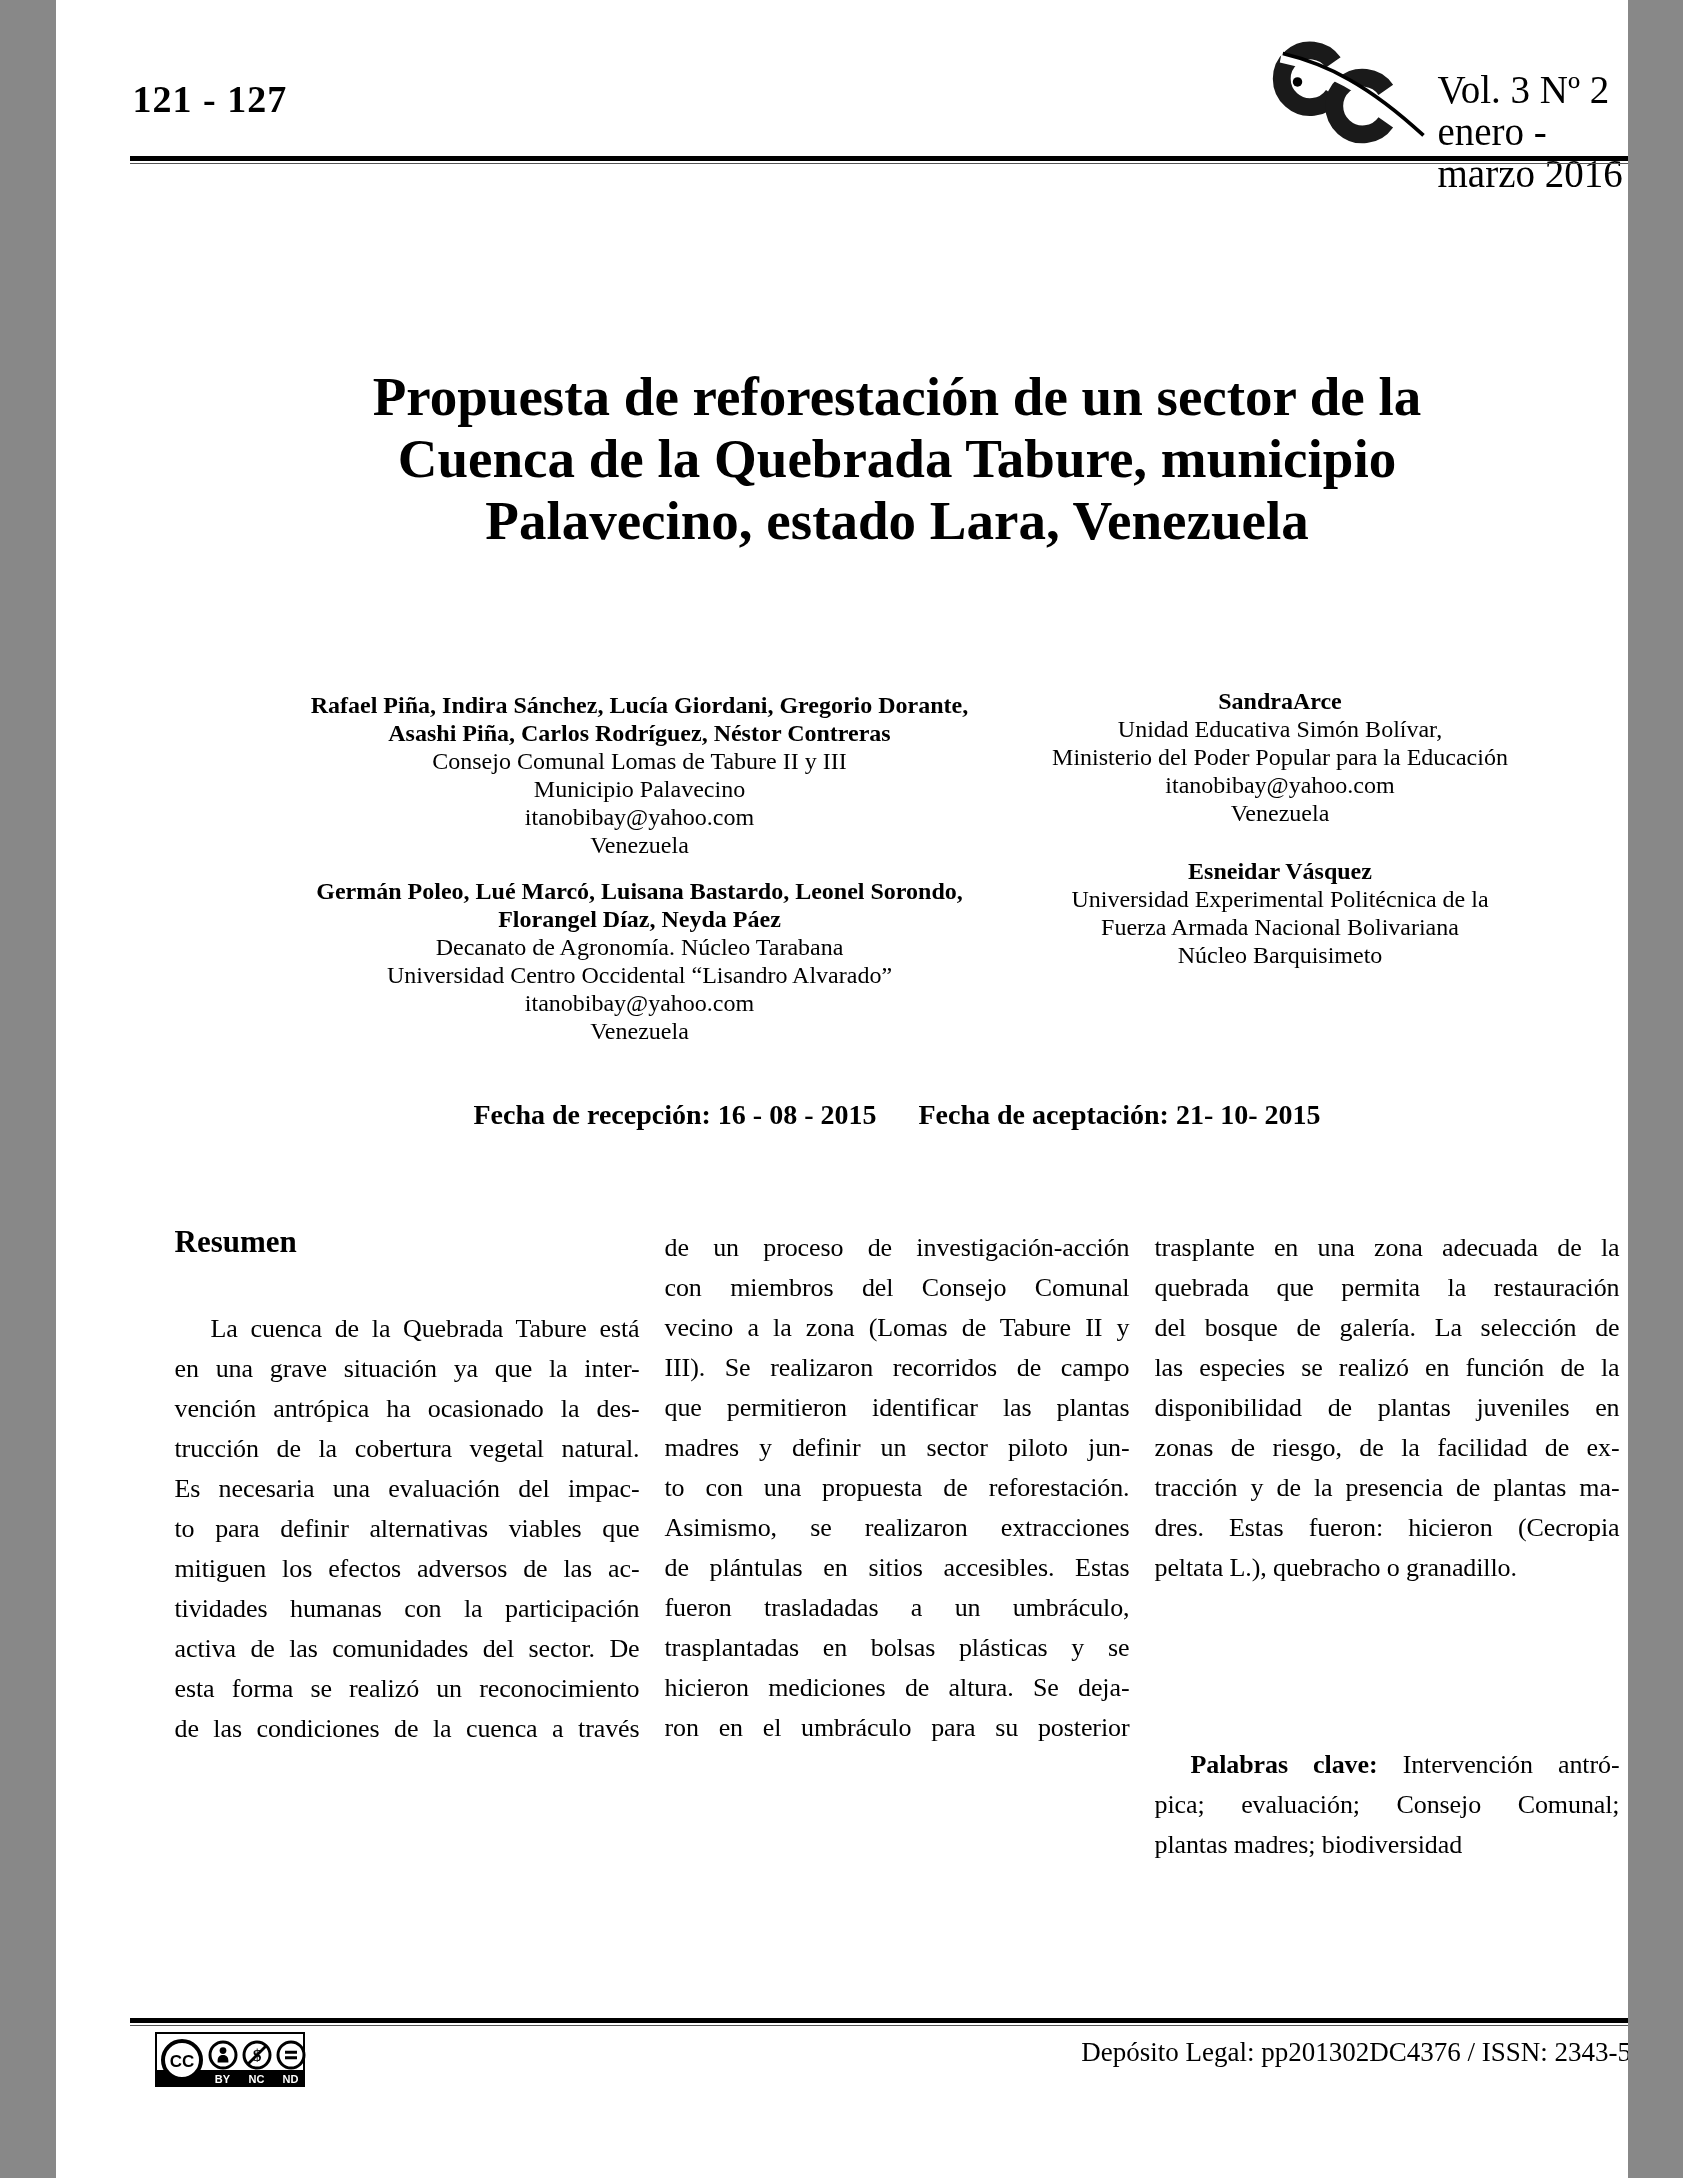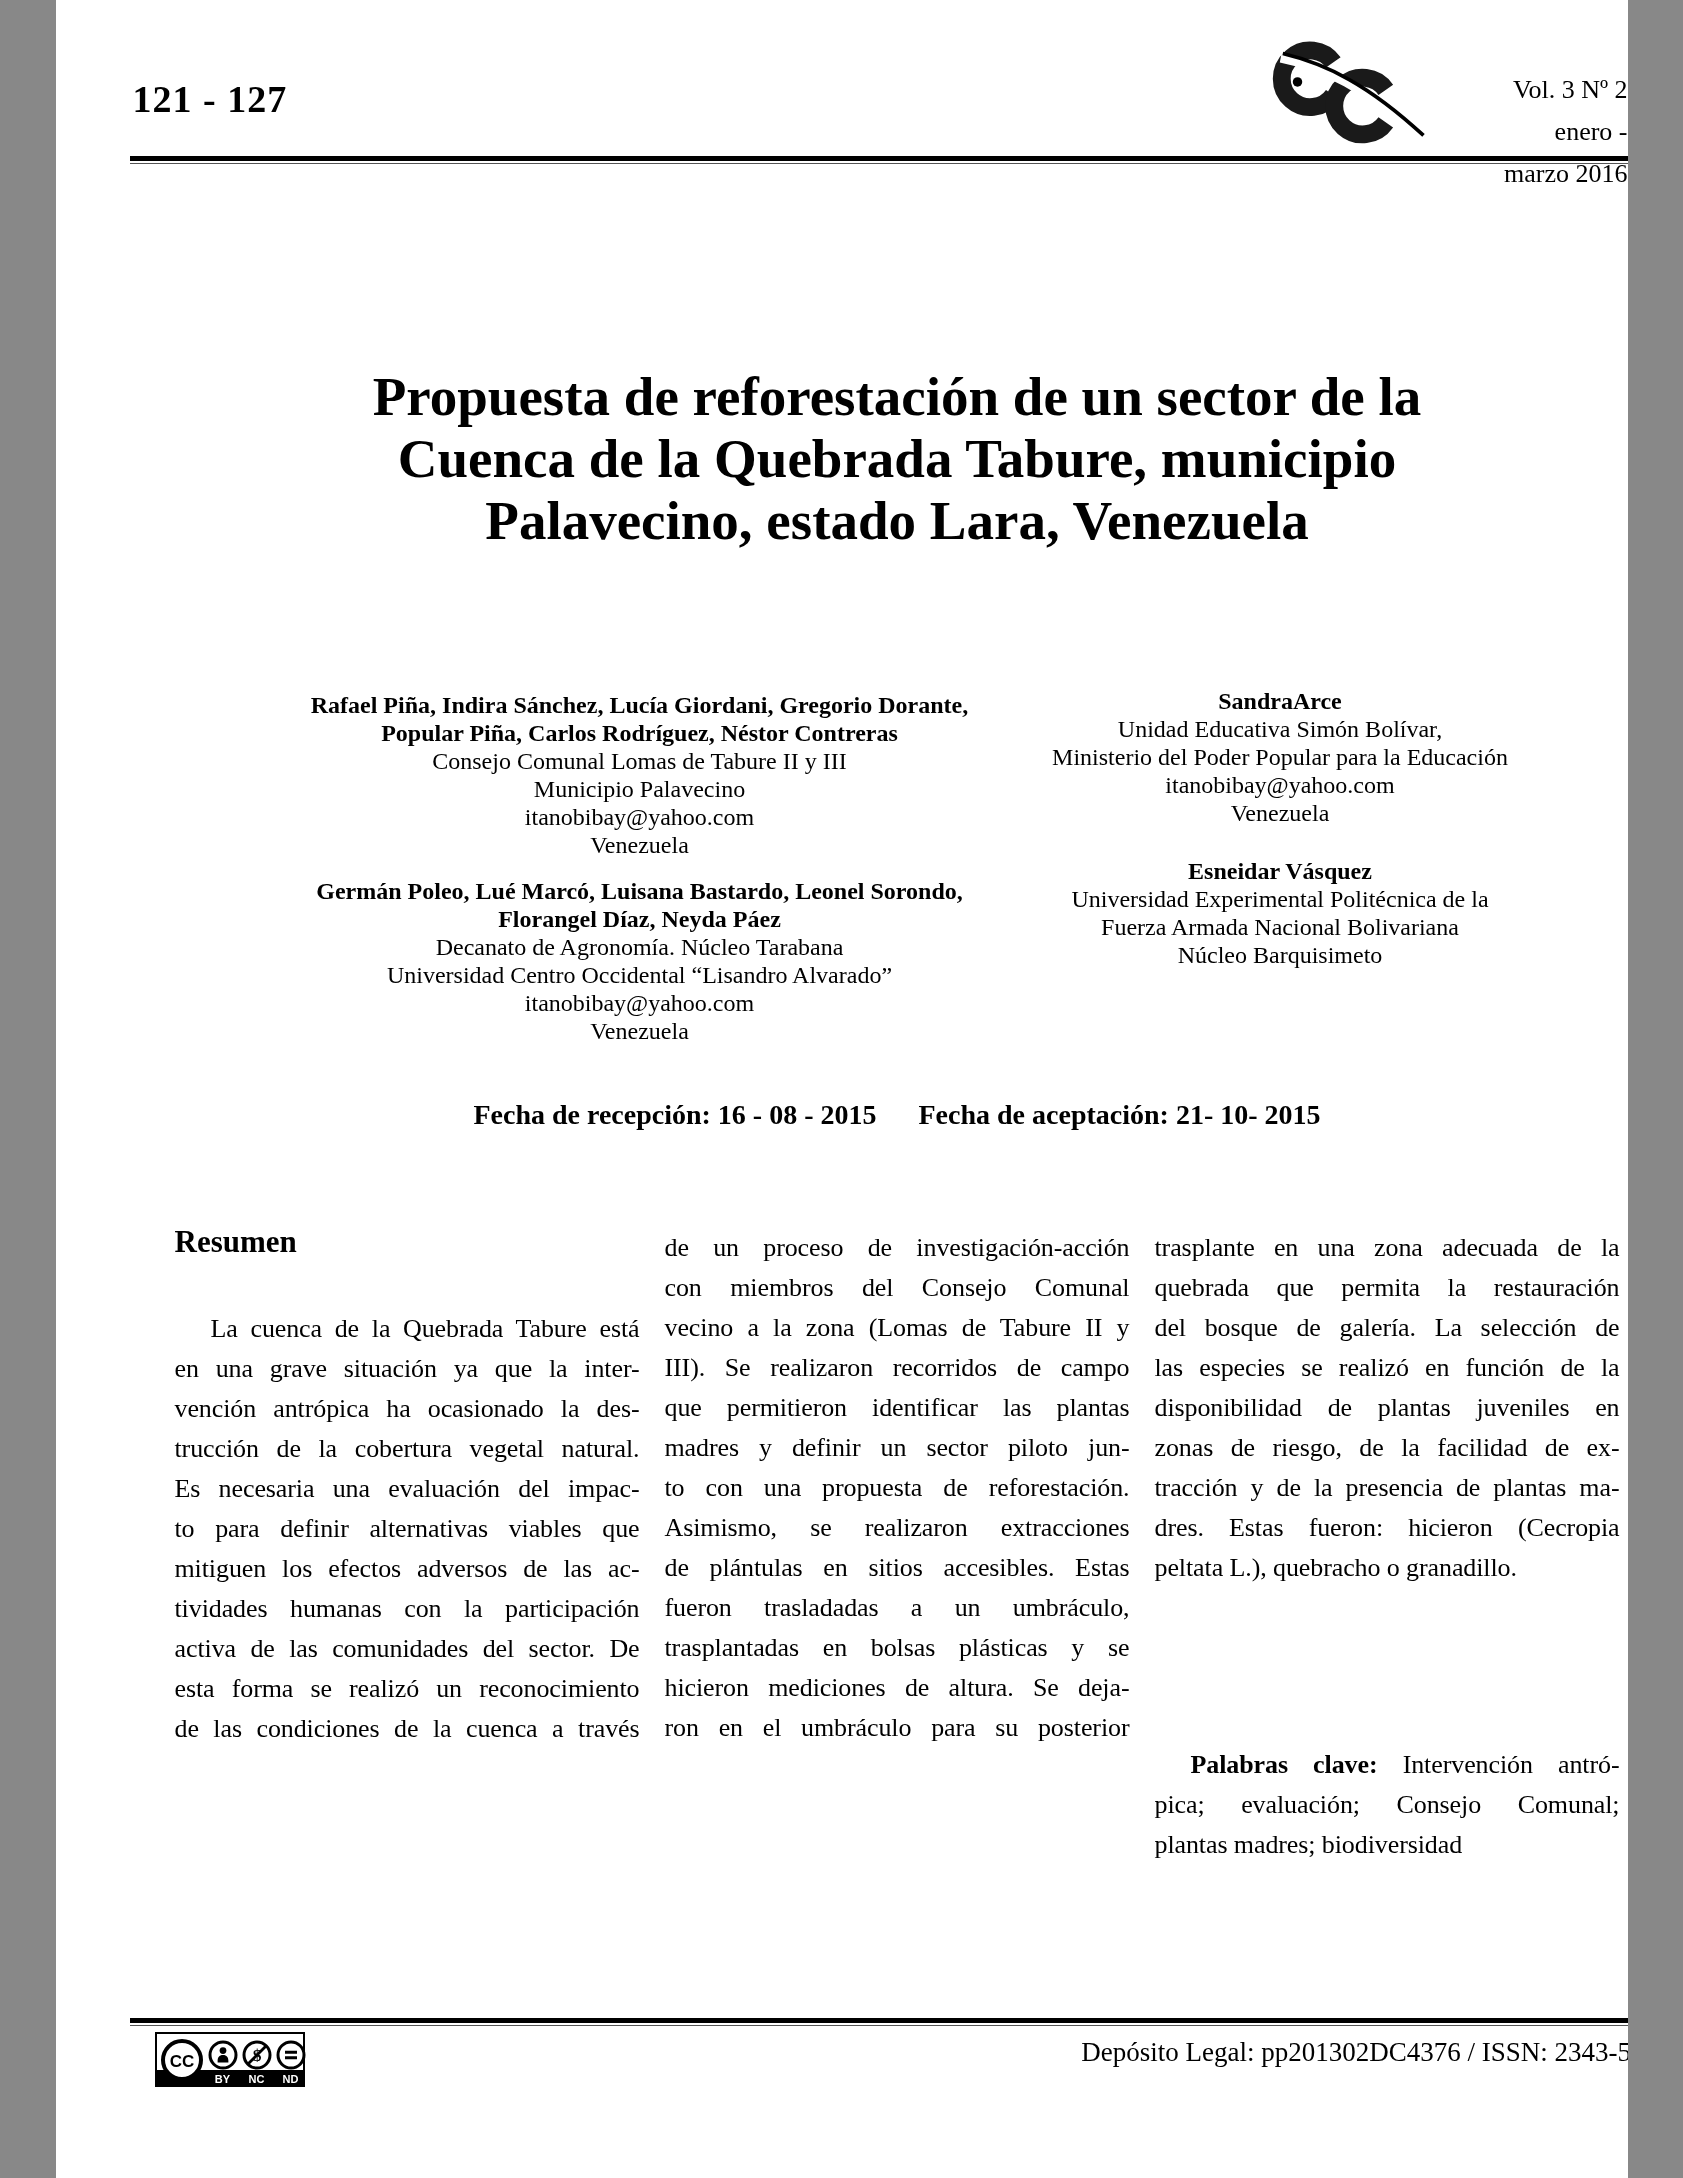--- a/index.html
+++ b/index.html
@@ -6,21 +6,21 @@
   .page{position:relative;width:1572px;height:2178px;background:#fff;color:#000;
         font-family:"Liberation Serif",serif;overflow:hidden;margin:0 auto;}
   .abs{position:absolute;}
 
   
   .pages-range{left:77px;top:77px;font-size:38px;font-weight:bold;letter-spacing:1px;}
   .rule{left:74px;width:1541px;height:2px;border-top:5px solid #000;border-bottom:1px solid #555;}
   .rule-top{top:156px;}
   .rule-bottom{top:2018px;}
   .logo-svg{left:1210px;top:36px;}
-  .vol-block{left:1430px;top:69px;font-size:26px;line-height:42px;text-align:right;}
+  .vol-block{left:1382px;top:69px;font-size:39px;line-height:42px;text-align:left;}
 
   
   .title{left:198px;top:366px;width:1287px;text-align:center;
          font-size:55px;font-weight:bold;line-height:62px;}
 
   
   .author-block{text-align:center;font-size:24px;line-height:28px;}
   .ab1{left:163px;top:683px;width:842px;margin-top:8px;}
   .ab2{left:163px;top:877px;width:842px;}
   .ab3{left:945px;top:687px;width:559px;}
@@ -78,21 +78,21 @@
 
   <div class="abs title">
       <div class="tline">Propuesta de reforestación de un sector de la</div>
       <div class="tline">Cuenca de la Quebrada Tabure, municipio</div>
       <div class="tline">Palavecino, estado Lara, Venezuela</div>
     </div>
 
   <div class="abs author-block ab1">
     <div class="author-names">
         <div class="tline">Rafael Piña, Indira Sánchez, Lucía Giordani, Gregorio Dorante,</div>
-        <div class="tline">Popular Piña, Carlos Rodríguez, Néstor Contreras</div>
+        <div class="tline">Asashi Piña, Carlos Rodríguez, Néstor Contreras</div>
       </div>
     <div>
         <div class="tline">Consejo Comunal Lomas de Tabure II y III</div>
         <div class="tline">Municipio Palavecino</div>
         <div class="tline">itanobibay@yahoo.com</div>
         <div class="tline">Venezuela</div>
       </div>
   </div>
 
   <div class="abs author-block ab2">

